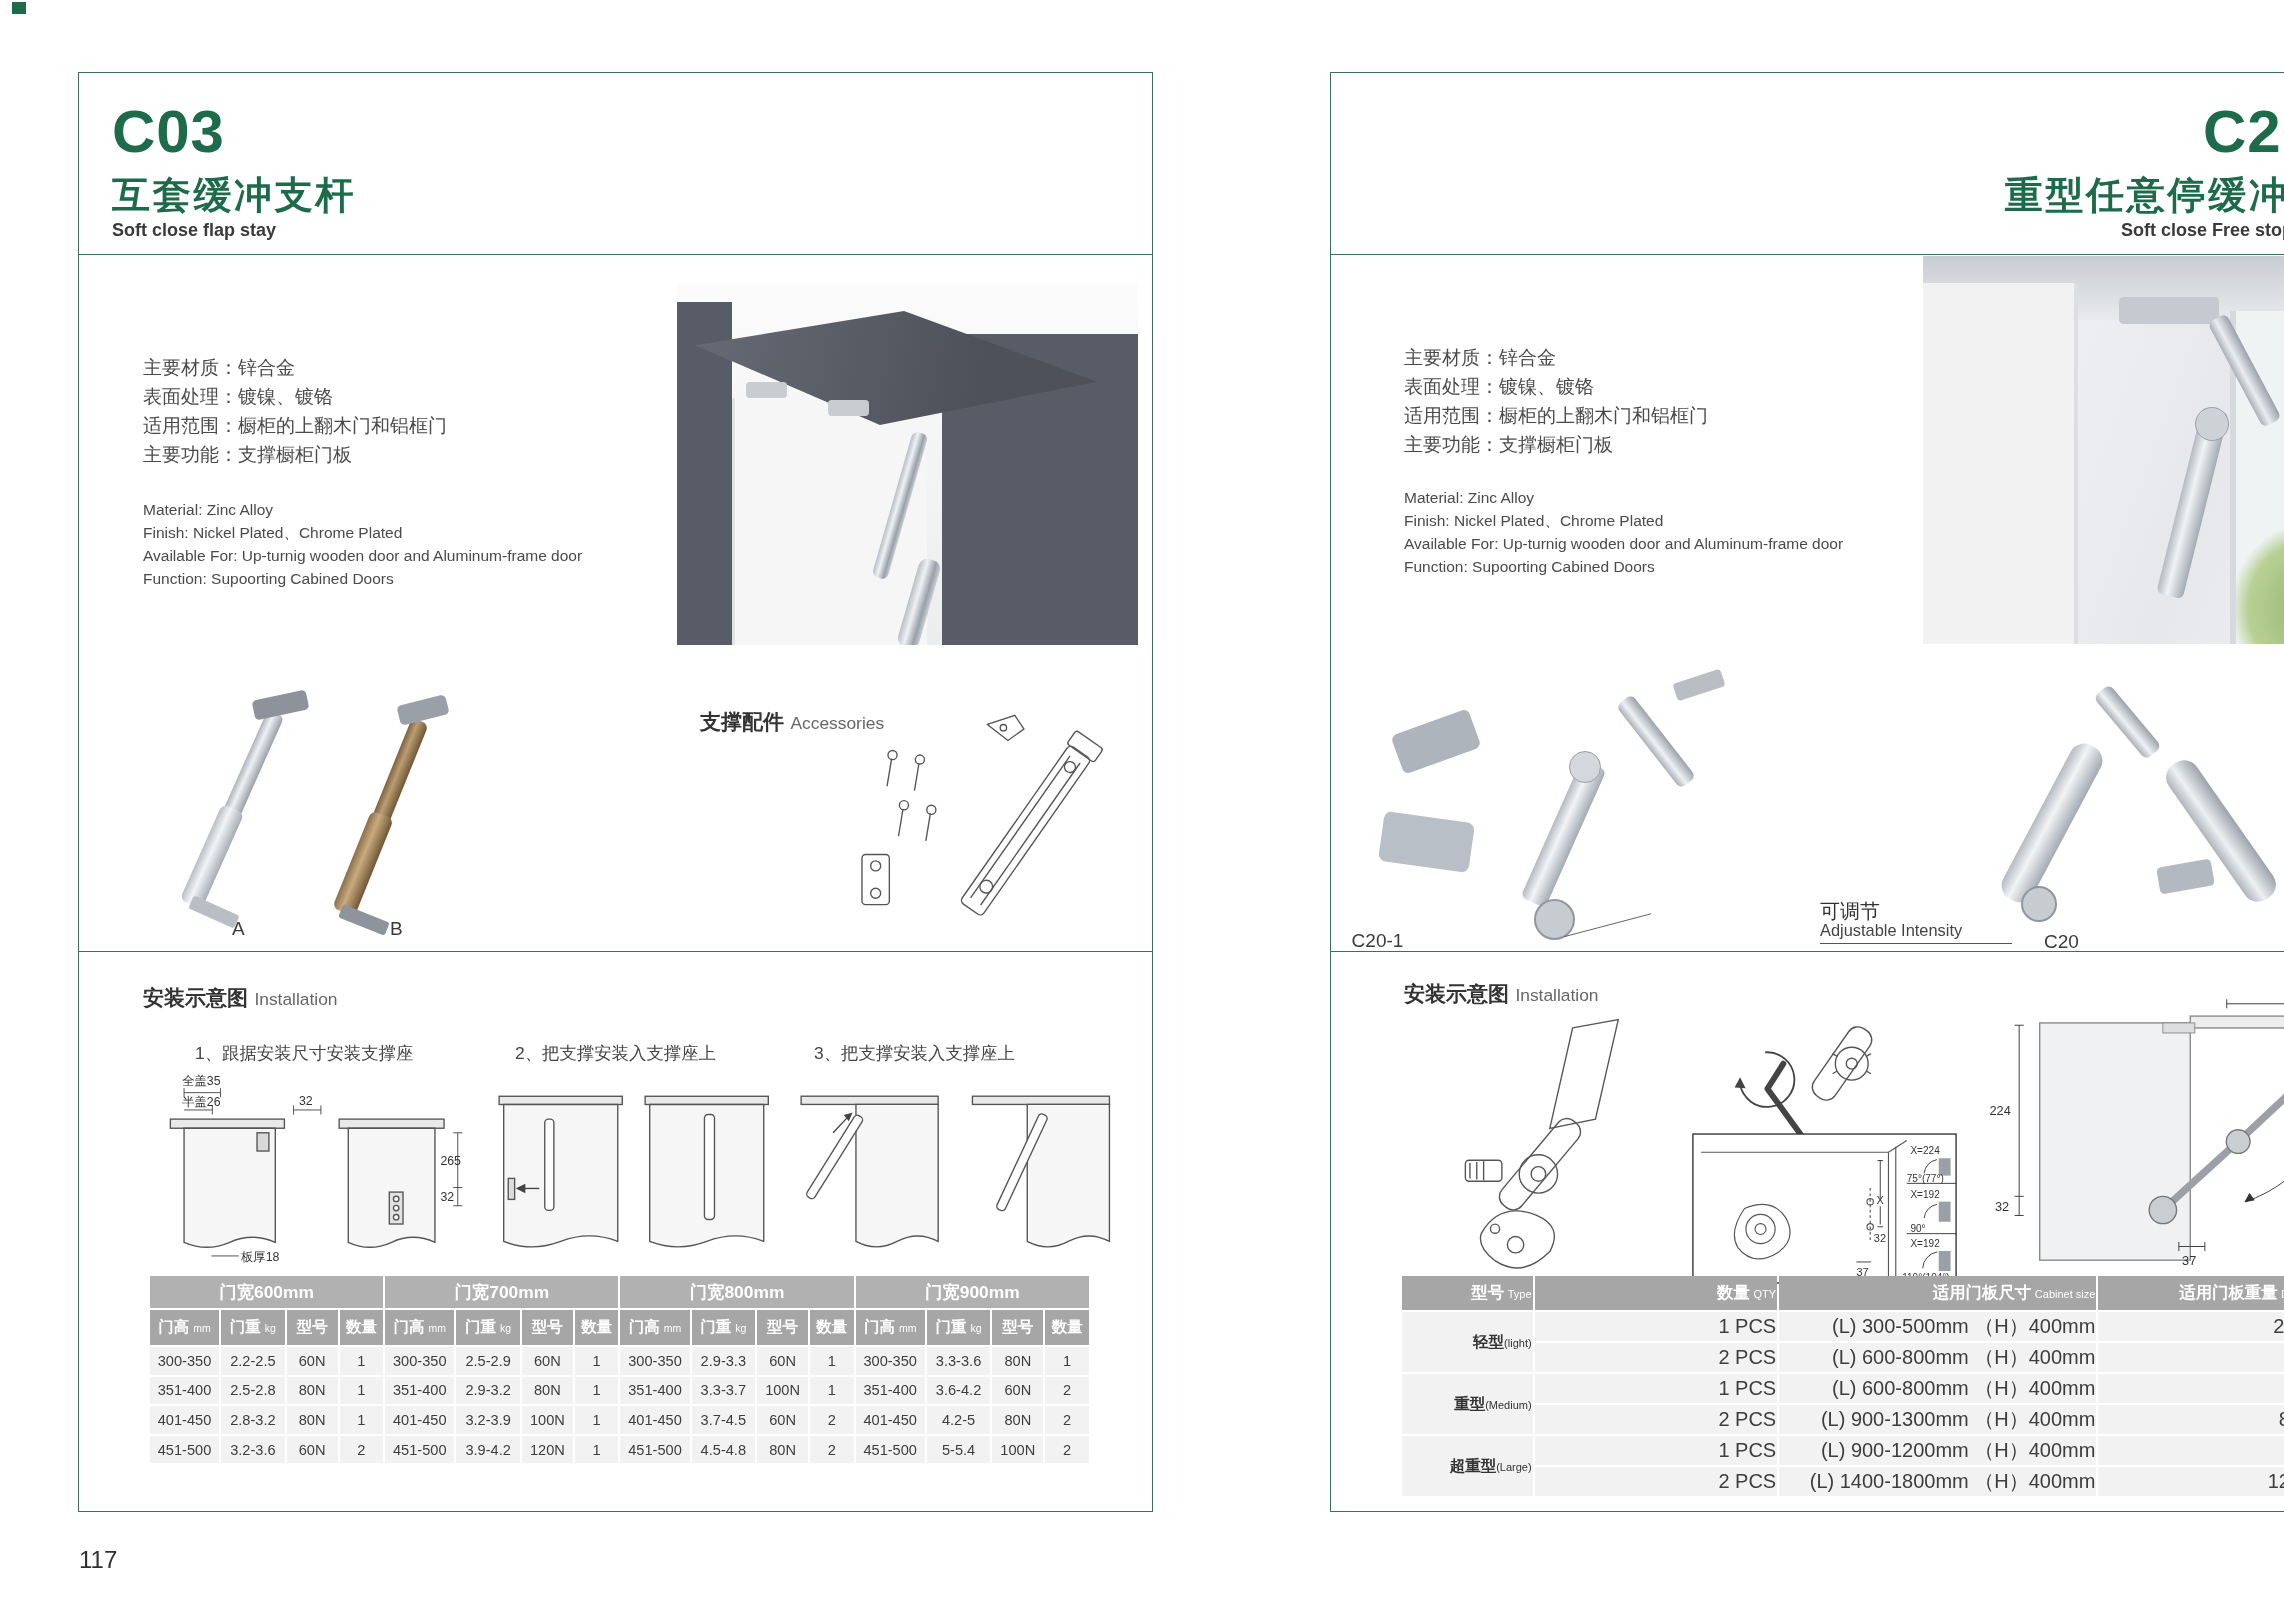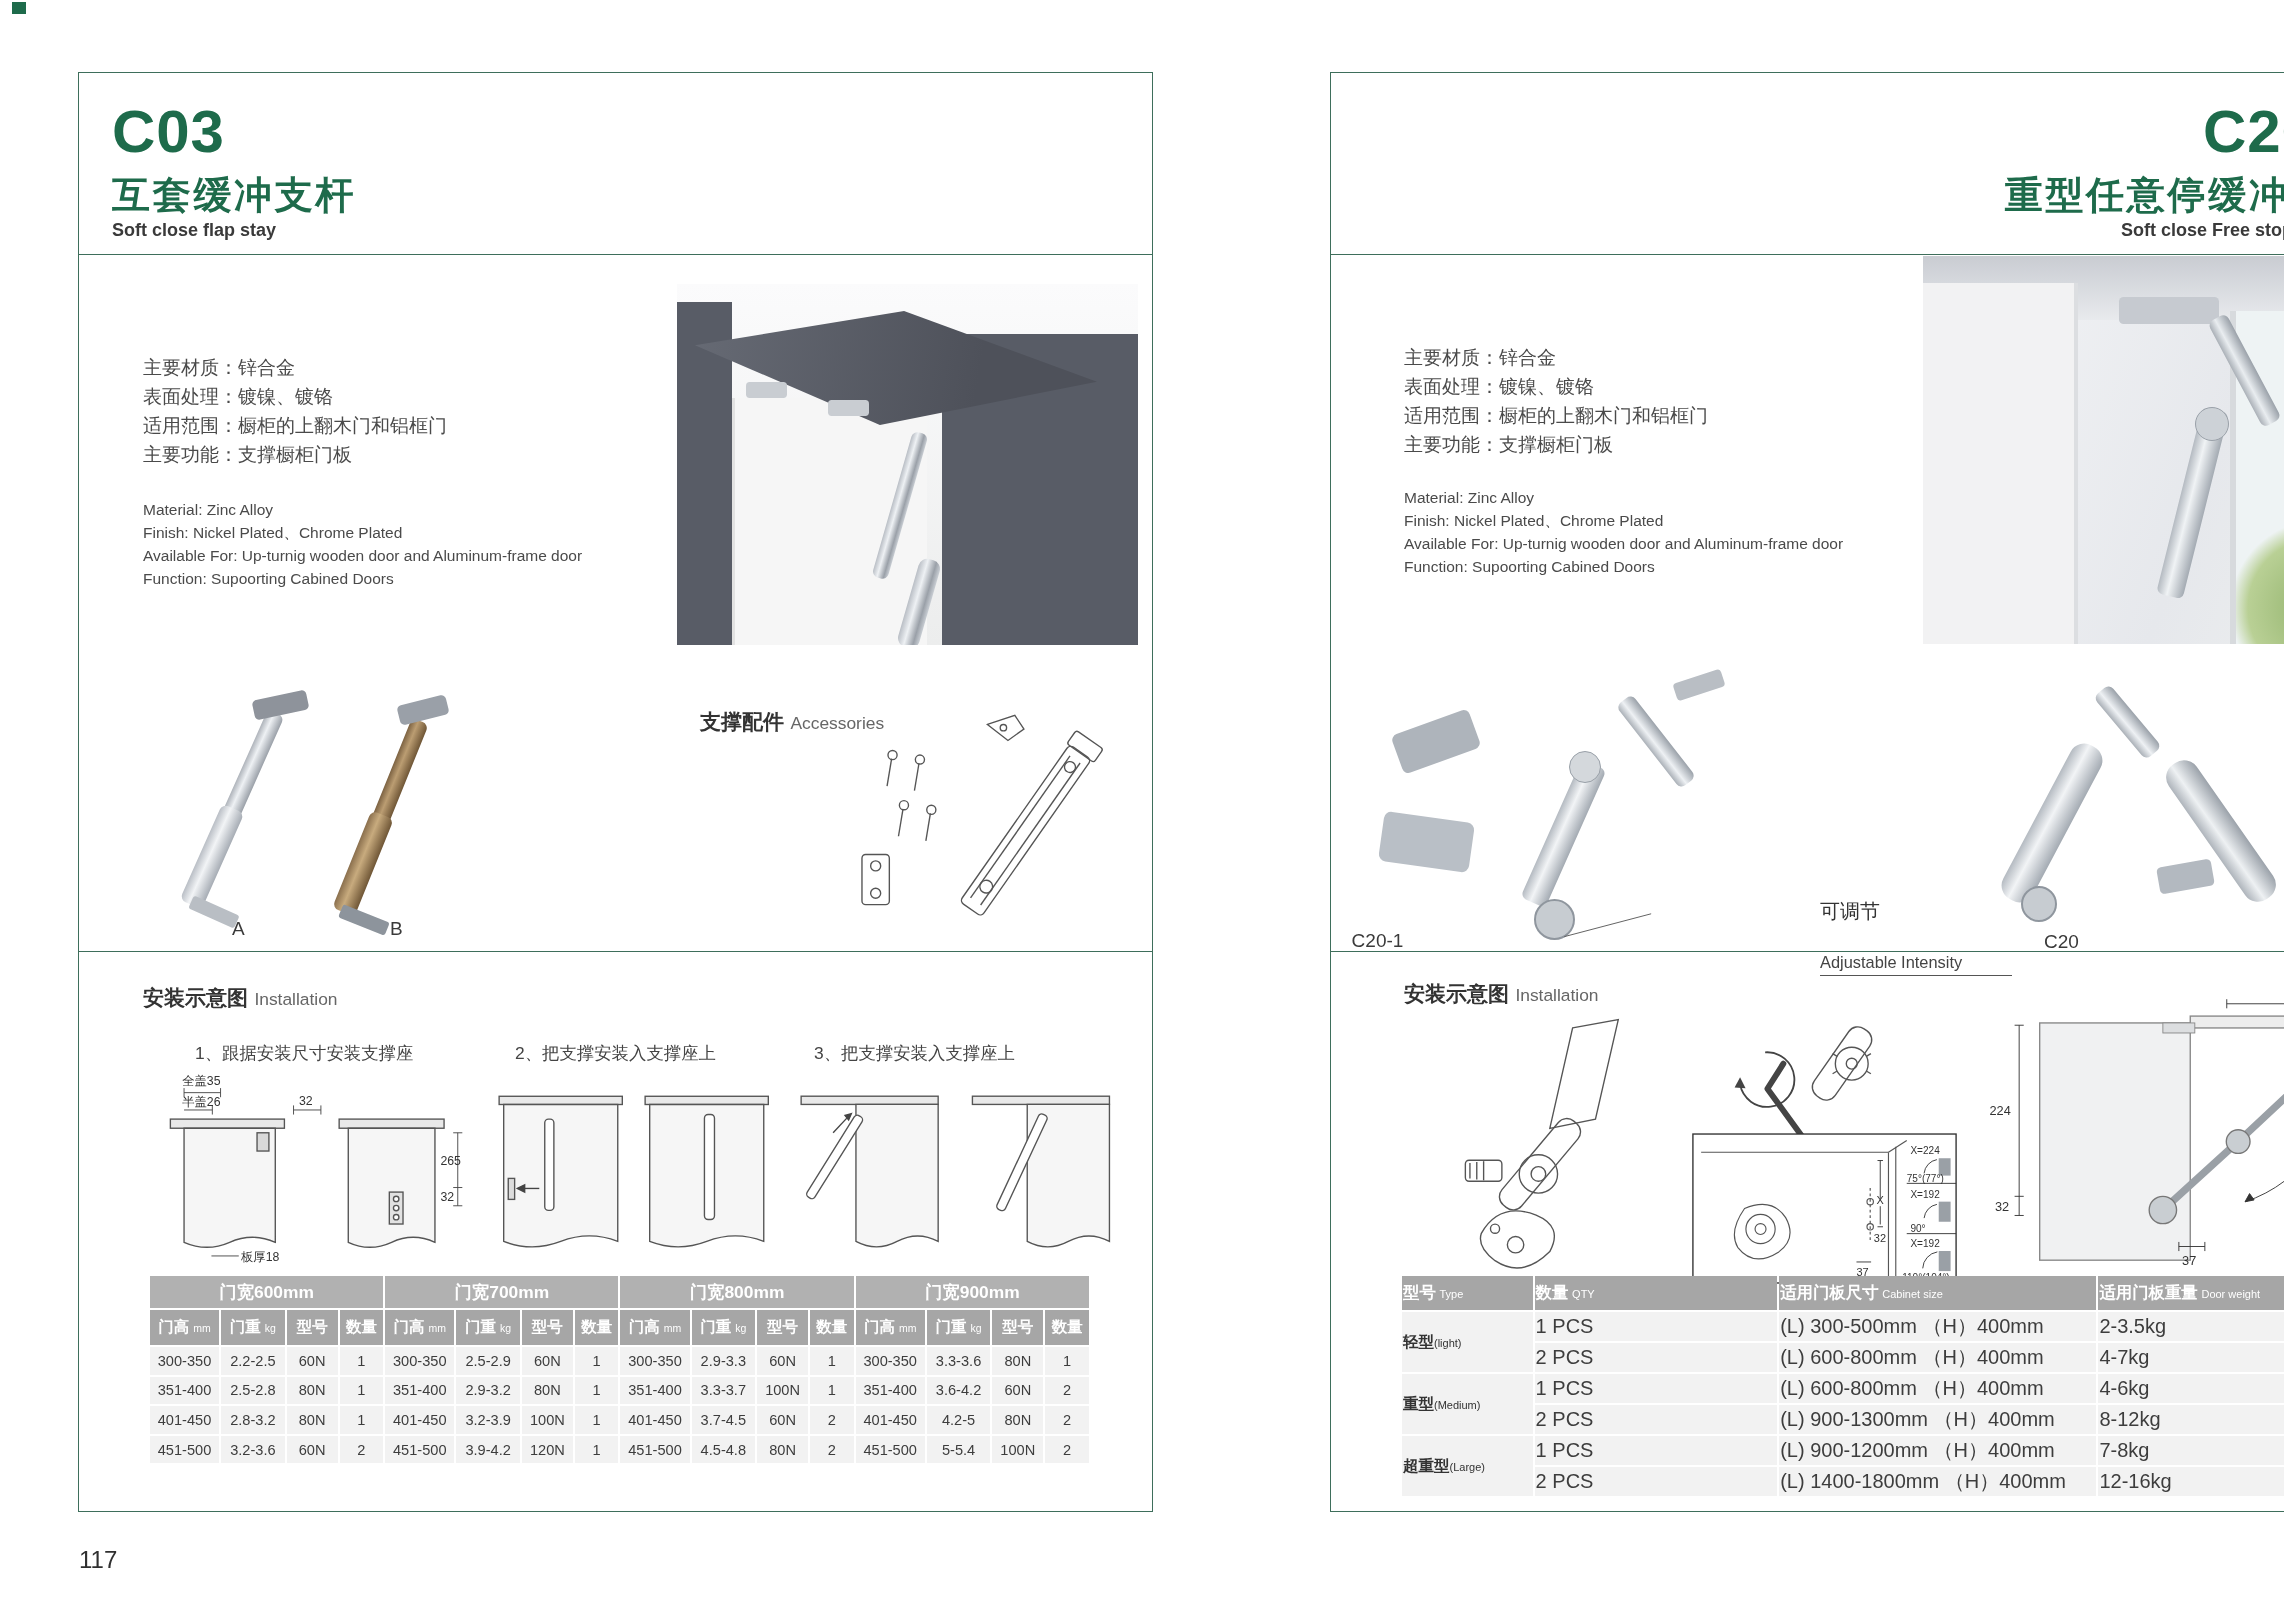--- a/index.html
+++ b/index.html
@@ -28,21 +28,21 @@
   .ltable{position:absolute;left:69px;top:1201px;width:943px;}
   .ltable th,.ltable td{text-align:center;vertical-align:middle;overflow:hidden;white-space:nowrap;}
   .ltable .ttl{background:var(--tTitle);color:#fff;height:25.6px;font-size:16.4px;font-weight:600;}
   .ltable .ttl .en{font-size:13.7px;font-weight:400;margin-left:4.6px;}
   .ltable .gh{background:var(--tGroup);color:#fff;height:30px;font-size:17.4px;font-weight:600;}
   .ltable .ch{background:var(--tHead);color:#fff;height:33px;font-size:15.5px;font-weight:600;}
   .ltable .ch .u{font-size:10.5px;font-weight:400;margin-left:4px;}
   .ltable tbody td{background:var(--tRow);color:#3d3d3d;height:25.6px;font-size:14.6px;}
   
   .rtable{position:absolute;left:69px;top:1201px;width:943px;}
-  .rtable th,.rtable td{text-align:left;vertical-align:middle;white-space:nowrap;}
+  .rtable th,.rtable td{text-align:right;vertical-align:middle;white-space:nowrap;}
   .rtable th{background:var(--tHead);color:#fff;height:32px;font-size:16.4px;font-weight:600;}
   .rtable th .en{font-size:11px;font-weight:400;margin-left:3.7px;}
   .rtable td{background:var(--tRow);color:#3d3d3d;height:23px;font-size:20px;}
   .rtable td.type{font-size:15.5px;font-weight:600;color:#333;}
   .rtable td.type .en{font-size:11px;font-weight:400;}
   .pageno{position:absolute;top:1546px;font-size:24px;color:#2f2f2f;}
   .cropmark{position:absolute;top:1.8px;width:13.7px;height:12px;background:var(--green);}
   
   .photo{position:absolute;overflow:hidden;}
   .bar{position:absolute;border-radius:6.4px;}
@@ -381,21 +381,21 @@
       <div style="position:absolute;left:320px;top:4.6px;width:50px;height:18px;background:#b9bec4;border-radius:3.7px;transform:rotate(-18deg);"></div>
       <div style="position:absolute;left:180px;top:228px;width:37px;height:37px;border-radius:50%;background:#c7ccd1;border:2.3px solid #8f969e;"></div>
       <div style="position:absolute;left:41px;top:50px;width:82px;height:41px;background:#aeb4bb;border-radius:6.4px;transform:rotate(-20deg);"></div>
       <div style="position:absolute;left:27px;top:146px;width:91px;height:50px;background:#b9bfc6;border-radius:7.3px;transform:rotate(8deg);"></div>
       <svg style="position:absolute;left:192px;top:238px;" width="256" height="37" viewBox="0 0 560 80">
         <line x1="40" y1="60" x2="230" y2="10" stroke="#555" stroke-width="2"></line>
       </svg>
     </div>
     <div class="label" style="left:20.6px;top:857px;">C20-1</div>
     <div class="callout-zh" style="left:489px;top:825px;">可调节</div>
-    <div class="callout-en" style="left:489px;top:880px;width:192px;">Adjustable Intensity</div>
+    <div class="callout-en" style="left:489px;top:848px;width:192px;">Adjustable Intensity</div>
 
     <div style="position:absolute;left:635px;top:594px;width:411px;height:292px;">
       <div class="bar" style="left:151px;top:13.7px;width:21px;height:82px;transform:rotate(-40deg);background:linear-gradient(90deg,#aab0b7,#eef1f4 40%,#9aa1a9);"></div>
       <div class="bar" style="left:69px;top:69px;width:34px;height:174px;transform:rotate(28deg);border-radius:15.5px;background:linear-gradient(90deg,#b4bac1,#f2f4f6 40%,#a3aab2);"></div>
       <div style="position:absolute;left:55px;top:219px;width:32px;height:32px;border-radius:50%;background:#c7ccd1;border:2.3px solid #8f969e;"></div>
       <div class="bar" style="left:238px;top:82px;width:34px;height:164px;transform:rotate(-35deg);border-radius:15.5px;background:linear-gradient(90deg,#aeb4bb,#eef1f3 40%,#9ba2aa);"></div>
       <div style="position:absolute;left:192px;top:196px;width:55px;height:27px;background:#b3b9c0;border-radius:4.6px;transform:rotate(-10deg);"></div>
 
     </div>
     <div class="label" style="left:713px;top:858px;">C20</div>

